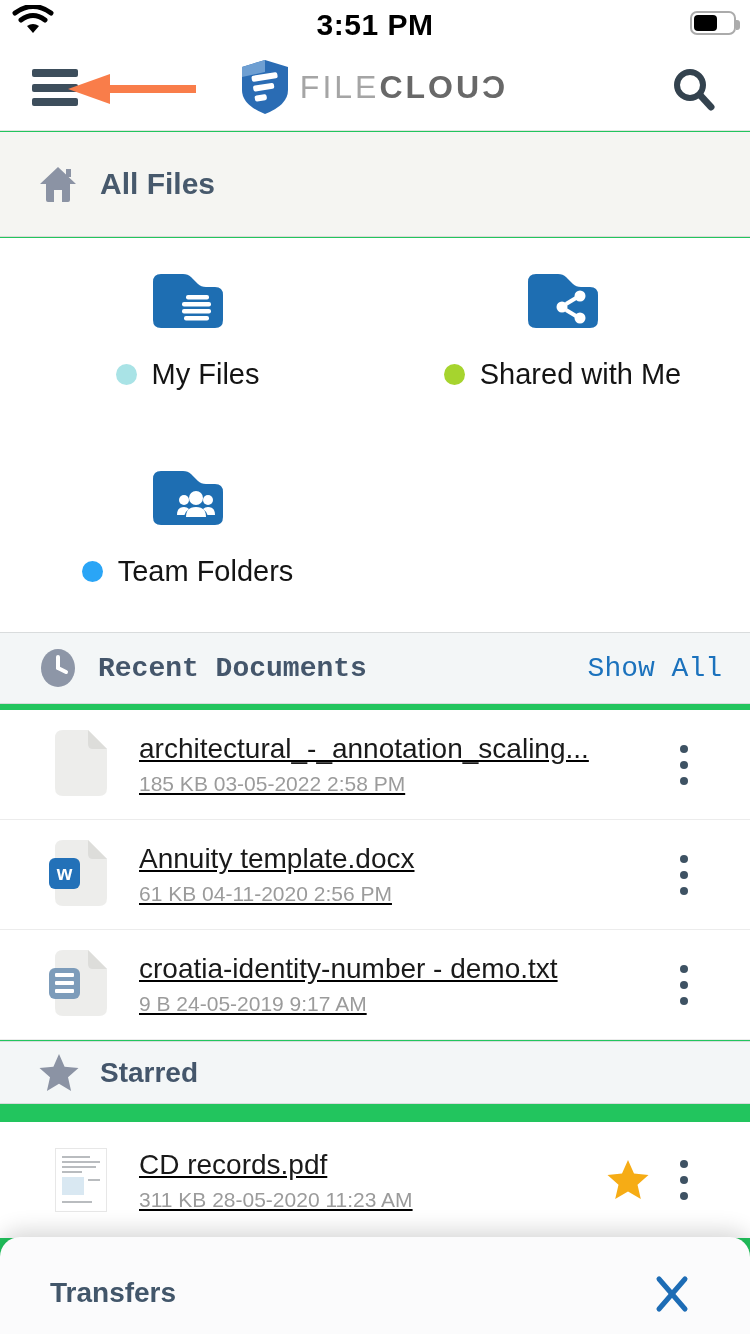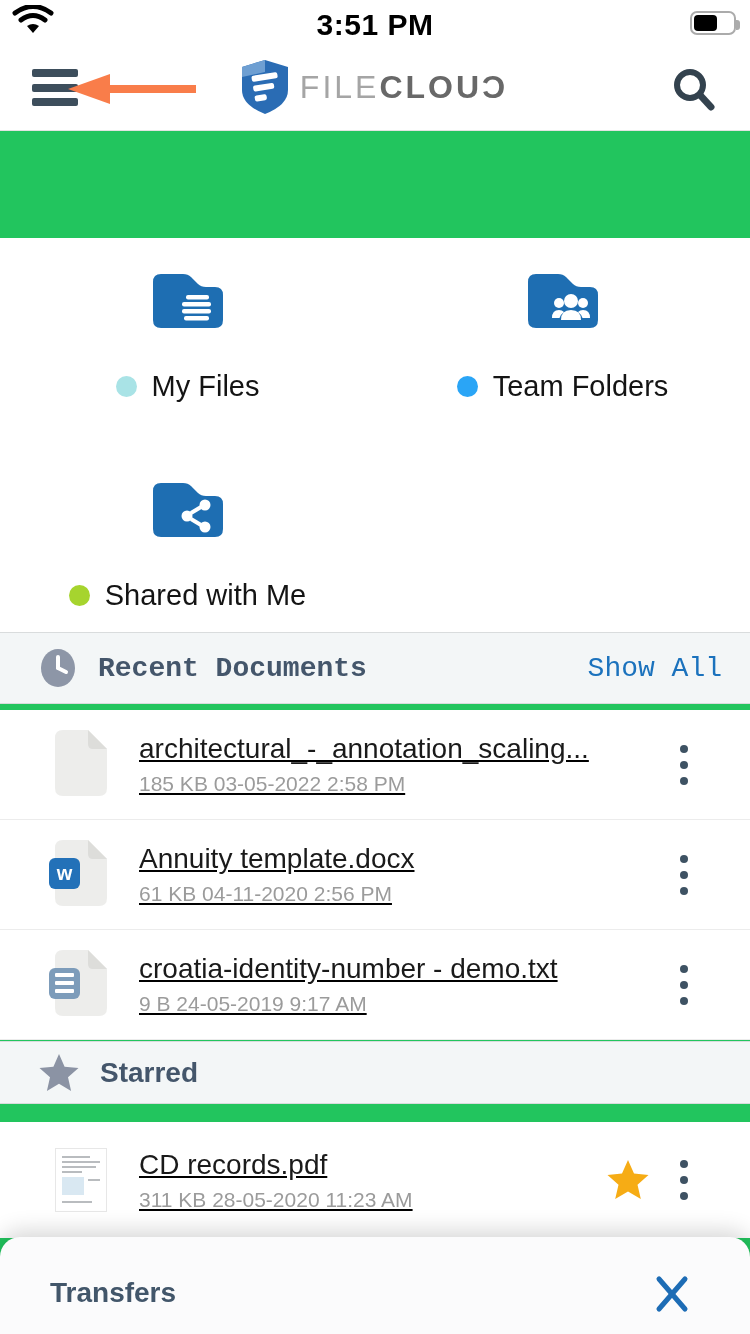--- a/index.html
+++ b/index.html
@@ -28,21 +28,21 @@
 
   
   .allfiles { position:absolute; top:132px; left:0; right:0; height:105px; background:#f5f5f2; border-bottom:1px solid #dadad6; display:flex; align-items:center; }
   .allfiles .home { margin-left:38px; }
   .allfiles .label { margin-left:22px; font-size:30px; font-weight:700; color:#47596c; }
 
   
   .folders { position:absolute; top:238px; left:0; right:0; height:394px; background:#fff;
              display:grid; grid-template-columns:50% 50%; padding-top:30px; align-content:start; row-gap:74px; }
   .tile { display:flex; flex-direction:column; align-items:center; cursor:pointer; }
-  .tile-label { margin-top:36px; display:flex; align-items:center; gap:15px; }
+  .tile-label { margin-top:24px; display:flex; align-items:center; gap:15px; }
   .dot { width:21px; height:21px; border-radius:50%; flex:none; }
   .tile-label .txt { font-size:29px; color:#141414; }
 
   
   .sect { position:absolute; left:0; right:0; background:#f3f6f7; border-top:1px solid #d9dcdd; border-bottom:1px solid #d9dcdd; display:flex; align-items:center; }
   .sect .s-icon { margin-left:38px; flex:none; }
   .sect .s-title { margin-left:20px; font-size:28px; font-weight:700; color:#44566b; }
   .sect .spacer { flex:1; }
   .sect .showall { margin-right:28px; font-size:28px; color:#1b72bd; cursor:pointer; }
   .sect-recent { top:632px; height:72px;font-family:Liberation Mono, monospace; }
@@ -114,65 +114,72 @@
         </g>
       </svg>
       <div class="logo-text"><span class="lt-file">FILE</span><span class="lt-cloud">CLOUƆ</span></div>
     </div>
     <svg class="search-btn" viewBox="0 0 44 44">
       <circle cx="18" cy="18" r="13" fill="none" stroke="#33424e" stroke-width="6"></circle>
       <line x1="28" y1="28" x2="39" y2="40" stroke="#33424e" stroke-width="7" stroke-linecap="round"></line>
     </svg>
   </div>
 
+  <div class="allfiles">
+    <svg class="home" width="40" height="38" viewBox="0 0 40 38">
+      <path d="M20 2 L38 19 H32 V35 Q32 37 30 37 H24 V25 H16 V37 H10 Q8 37 8 35 V19 H2 Z" fill="#8b93a4"></path>
+      <rect x="28" y="4" width="5" height="8" fill="#8b93a4"></rect>
+    </svg>
+    <div class="label">All Files</div>
+  </div>
 
   <div class="folders">
 
     <div class="tile">
       <svg width="82" height="66" viewBox="0 0 82 66">
         <path d="M6 14 Q6 6 14 6 H36 Q41 6 44 9 L51 16 Q54 19 59 19 H68 Q76 19 76 27 V52 Q76 60 68 60 H14 Q6 60 6 52 Z" fill="#1e6eb2"></path>
         <rect x="39" y="27" width="23" height="4.5" rx="2" fill="#fff"></rect>
         <rect x="35" y="34" width="29" height="4.5" rx="2" fill="#fff"></rect>
         <rect x="35" y="41" width="29" height="4.5" rx="2" fill="#fff"></rect>
         <rect x="37" y="48" width="25" height="4.5" rx="2" fill="#fff"></rect>
       </svg>
       <div class="tile-label">
         <span class="dot" style="background-color: rgb(169, 227, 230);"></span>
         <span class="txt">My Files</span>
+      </div>
+    </div>
+
+    <div class="tile">
+      <svg width="82" height="66" viewBox="0 0 82 66">
+        <path d="M6 14 Q6 6 14 6 H36 Q41 6 44 9 L51 16 Q54 19 59 19 H68 Q76 19 76 27 V52 Q76 60 68 60 H14 Q6 60 6 52 Z" fill="#1e6eb2"></path>
+        <circle cx="58" cy="28" r="5.5" fill="#fff"></circle>
+        <circle cx="40" cy="39" r="5.5" fill="#fff"></circle>
+        <circle cx="58" cy="50" r="5.5" fill="#fff"></circle>
+        <line x1="44" y1="36" x2="54" y2="30" stroke="#fff" stroke-width="4"></line>
+        <line x1="44" y1="42" x2="54" y2="48" stroke="#fff" stroke-width="4"></line>
+      </svg>
+      <div class="tile-label">
+        <span class="dot" style="background-color: rgb(166, 212, 46);"></span>
+        <span class="txt">Shared with Me</span>
       </div>
     </div>
 
     <div class="tile">
       <svg width="82" height="66" viewBox="0 0 82 66">
         <path d="M6 14 Q6 6 14 6 H36 Q41 6 44 9 L51 16 Q54 19 59 19 H68 Q76 19 76 27 V52 Q76 60 68 60 H14 Q6 60 6 52 Z" fill="#1e6eb2"></path>
         <circle cx="49" cy="33" r="7" fill="#fff"></circle>
         <path d="M39 52 Q39 42 49 42 Q59 42 59 52 Z" fill="#fff"></path>
         <circle cx="37" cy="35" r="5" fill="#fff"></circle>
         <path d="M30 50 Q30 42 37 42 Q40 42 42 44 Q38 47 37.5 50 Z" fill="#fff"></path>
         <circle cx="61" cy="35" r="5" fill="#fff"></circle>
         <path d="M68 50 Q68 42 61 42 Q58 42 56 44 Q60 47 60.5 50 Z" fill="#fff"></path>
       </svg>
       <div class="tile-label">
         <span class="dot" style="background-color: rgb(42, 165, 246);"></span>
         <span class="txt">Team Folders</span>
-      </div>
-    </div>
-
-    <div class="tile">
-      <svg width="82" height="66" viewBox="0 0 82 66">
-        <path d="M6 14 Q6 6 14 6 H36 Q41 6 44 9 L51 16 Q54 19 59 19 H68 Q76 19 76 27 V52 Q76 60 68 60 H14 Q6 60 6 52 Z" fill="#1e6eb2"></path>
-        <circle cx="58" cy="28" r="5.5" fill="#fff"></circle>
-        <circle cx="40" cy="39" r="5.5" fill="#fff"></circle>
-        <circle cx="58" cy="50" r="5.5" fill="#fff"></circle>
-        <line x1="44" y1="36" x2="54" y2="30" stroke="#fff" stroke-width="4"></line>
-        <line x1="44" y1="42" x2="54" y2="48" stroke="#fff" stroke-width="4"></line>
-      </svg>
-      <div class="tile-label">
-        <span class="dot" style="background-color: rgb(166, 212, 46);"></span>
-        <span class="txt">Shared with Me</span>
       </div>
     </div>
   </div>
 
   <div class="sect sect-recent">
     <svg class="s-icon" width="40" height="40" viewBox="0 0 40 40">
       <ellipse cx="20" cy="20" rx="17" ry="19" fill="#8d96a7"></ellipse>
       <line x1="20" y1="20" x2="20" y2="9" stroke="#fff" stroke-width="4" stroke-linecap="round"></line>
       <line x1="20" y1="20" x2="28" y2="24" stroke="#fff" stroke-width="4" stroke-linecap="round"></line>
     </svg>

